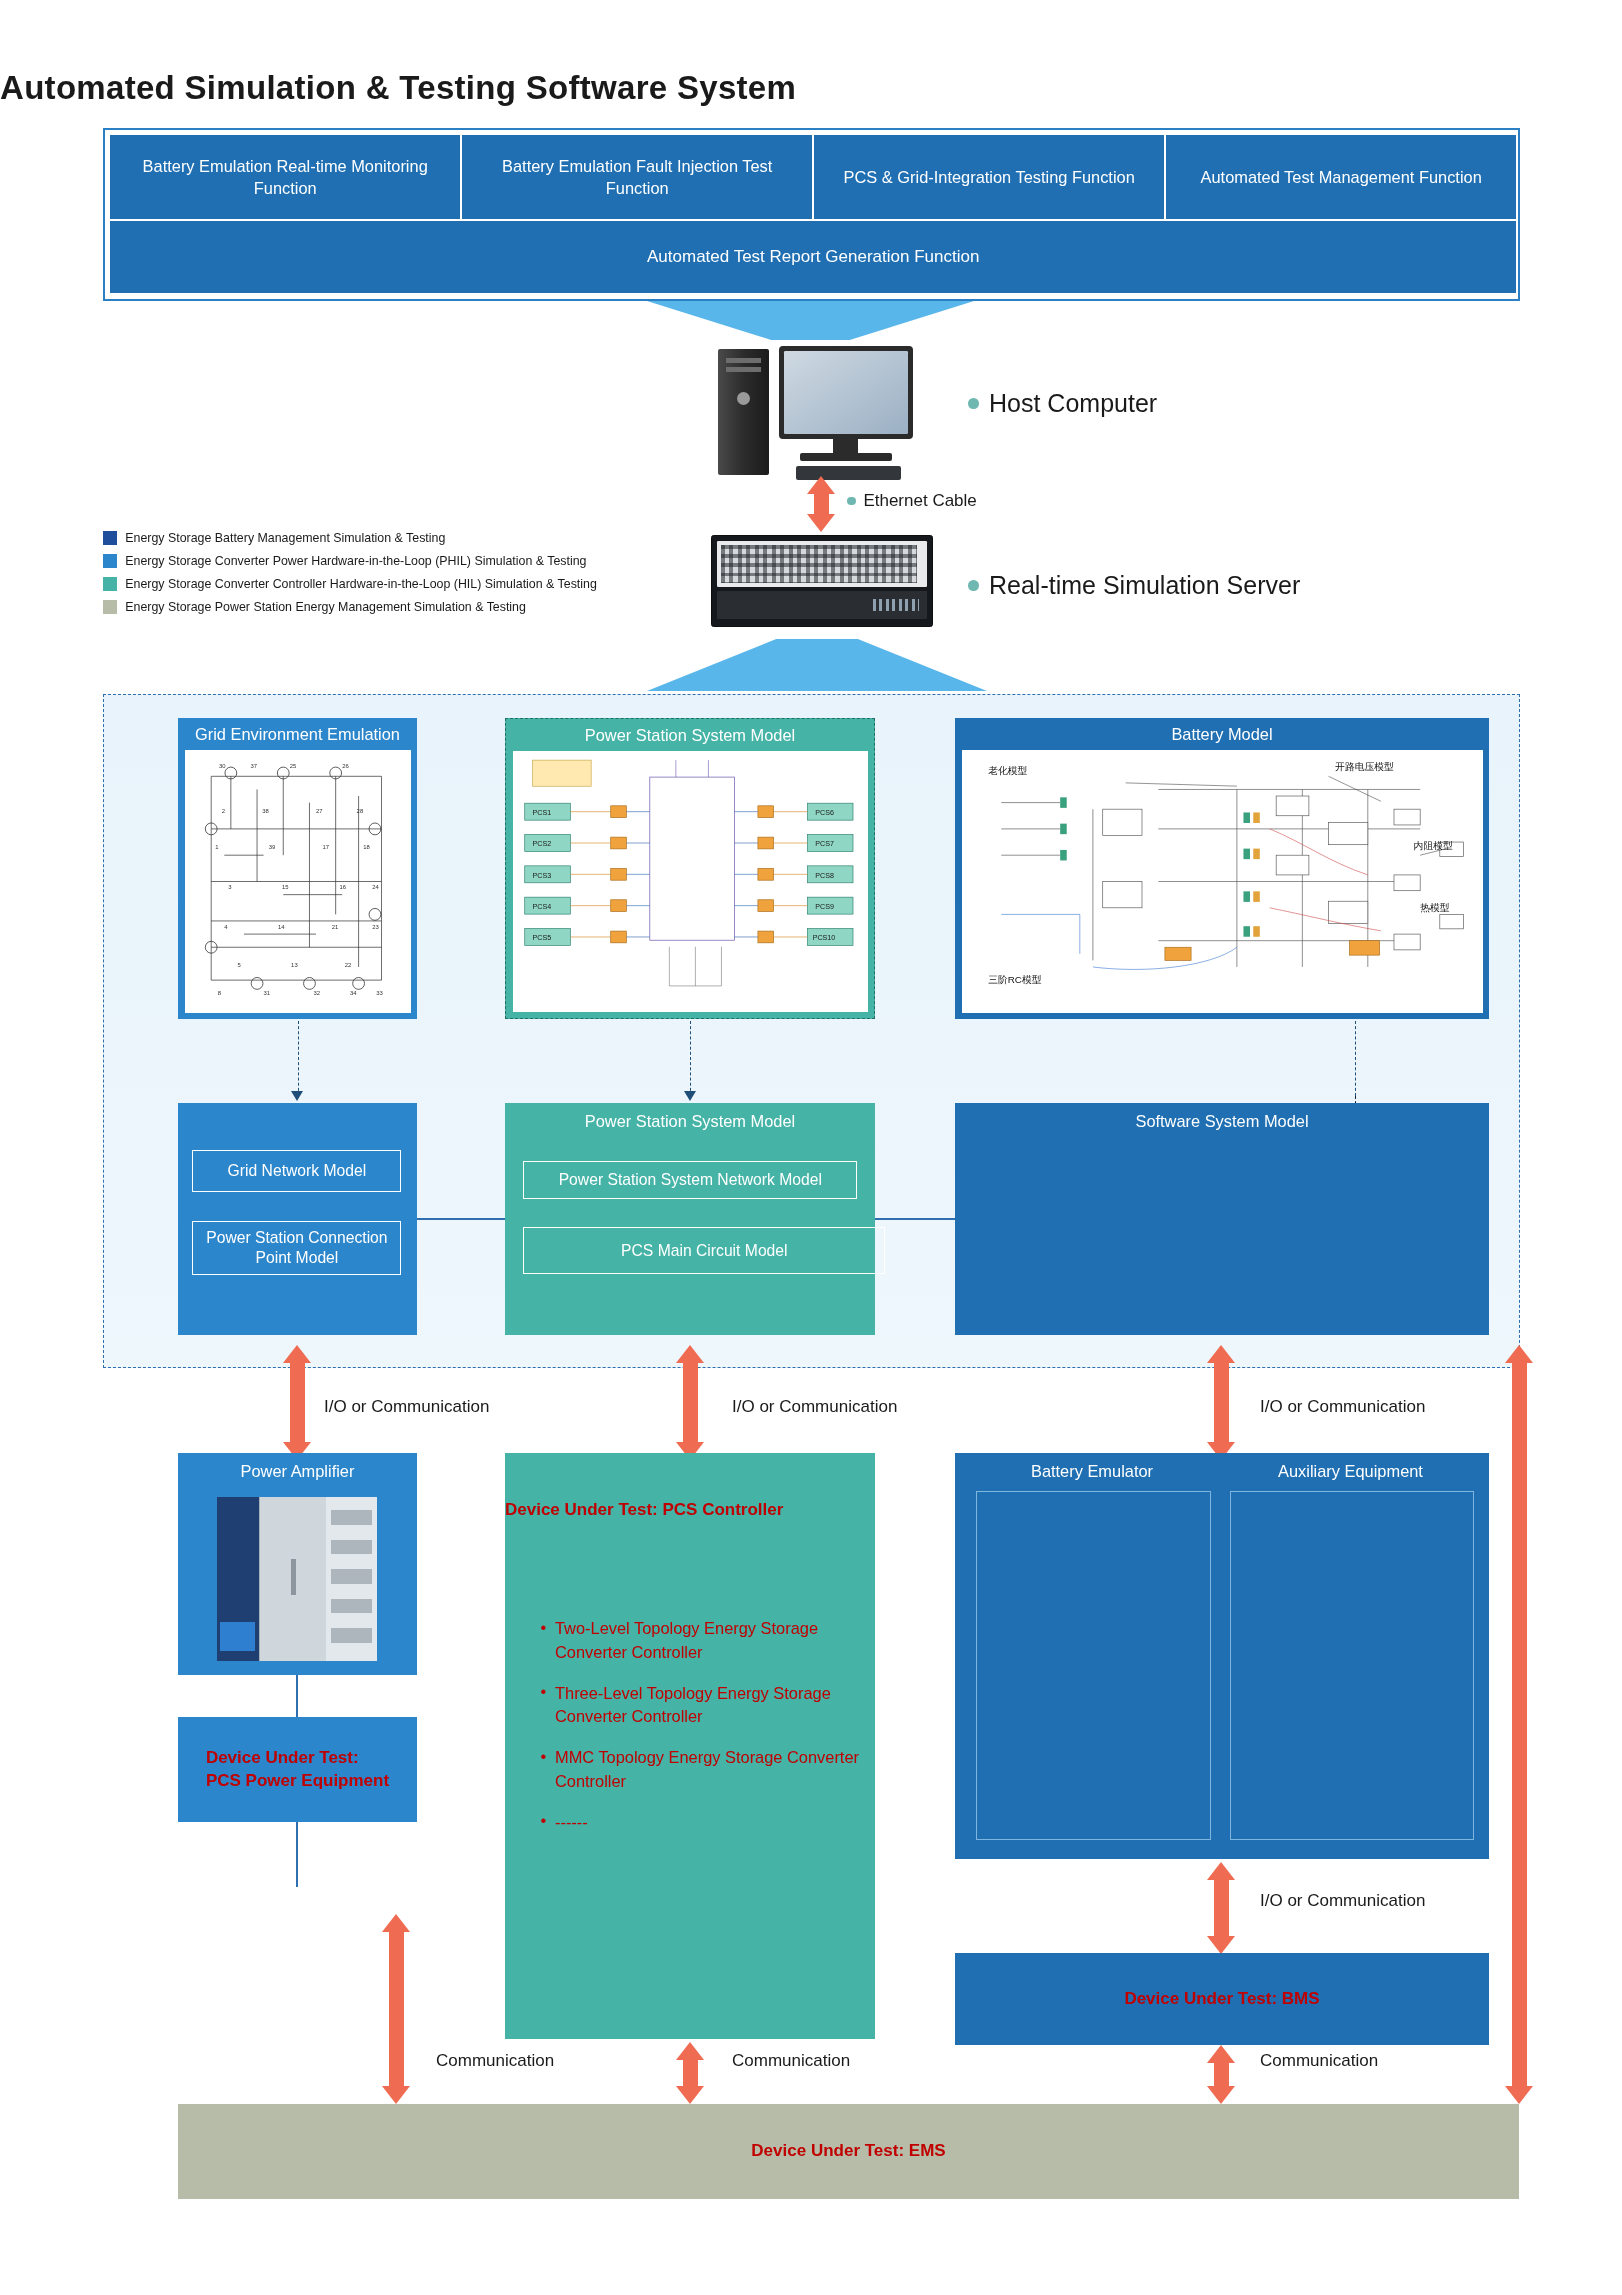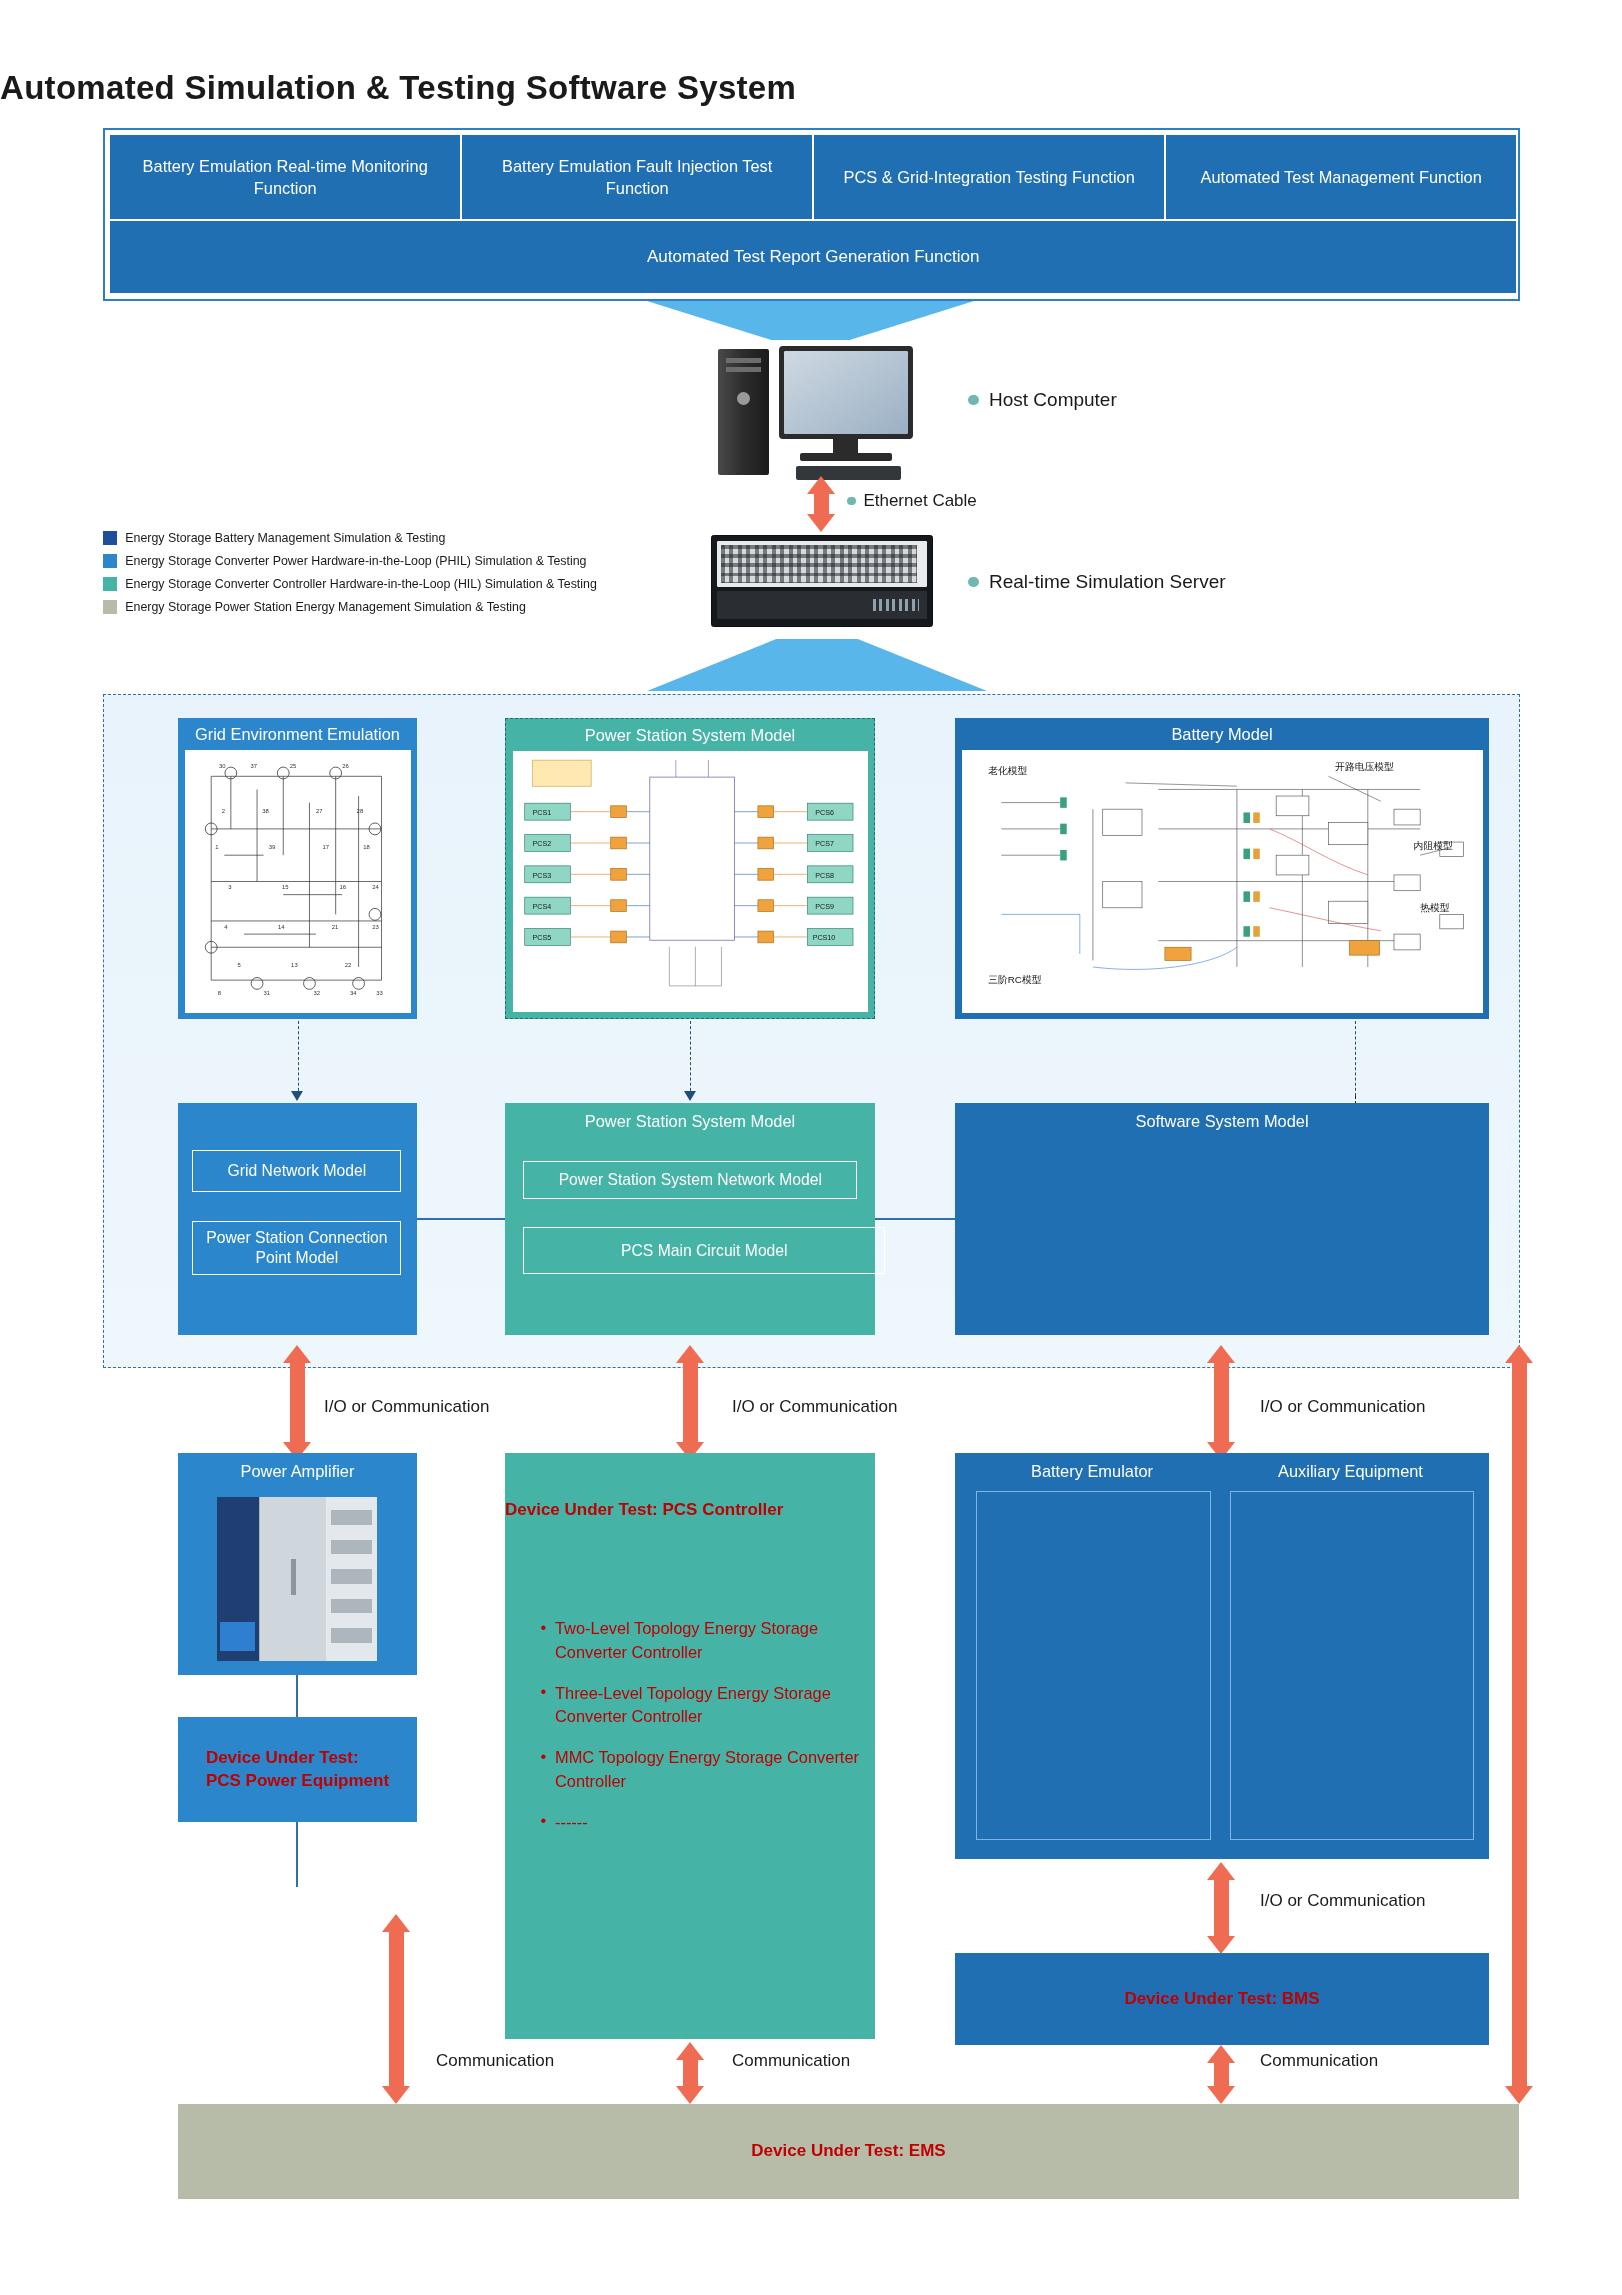--- a/index.html
+++ b/index.html
@@ -196,21 +196,21 @@
     position: absolute; left: 0; bottom: 0;
     border-left: 14.4px solid transparent;
     border-right: 14.4px solid transparent;
     border-top: 18.3px solid #ef6b52;
     width: 0; height: 0;
   }
   
   .bullet-label {
     position: absolute;
     display: flex; align-items: center;
-    font-size: 19px; color: #1a1a1a;
+    font-size: 25px; color: #1a1a1a;
   }
   .bullet-label .dot {
     width: 10.5px; height: 10.5px; border-radius: 50%;
     background: #6fb8b2;
     margin-right: 10.5px;
     flex: none;
   }
   .bullet-label.small { font-size: 17px; }
   .bullet-label.small .dot { width: 8.5px; height: 8.5px; margin-right: 7.9px;}
   

